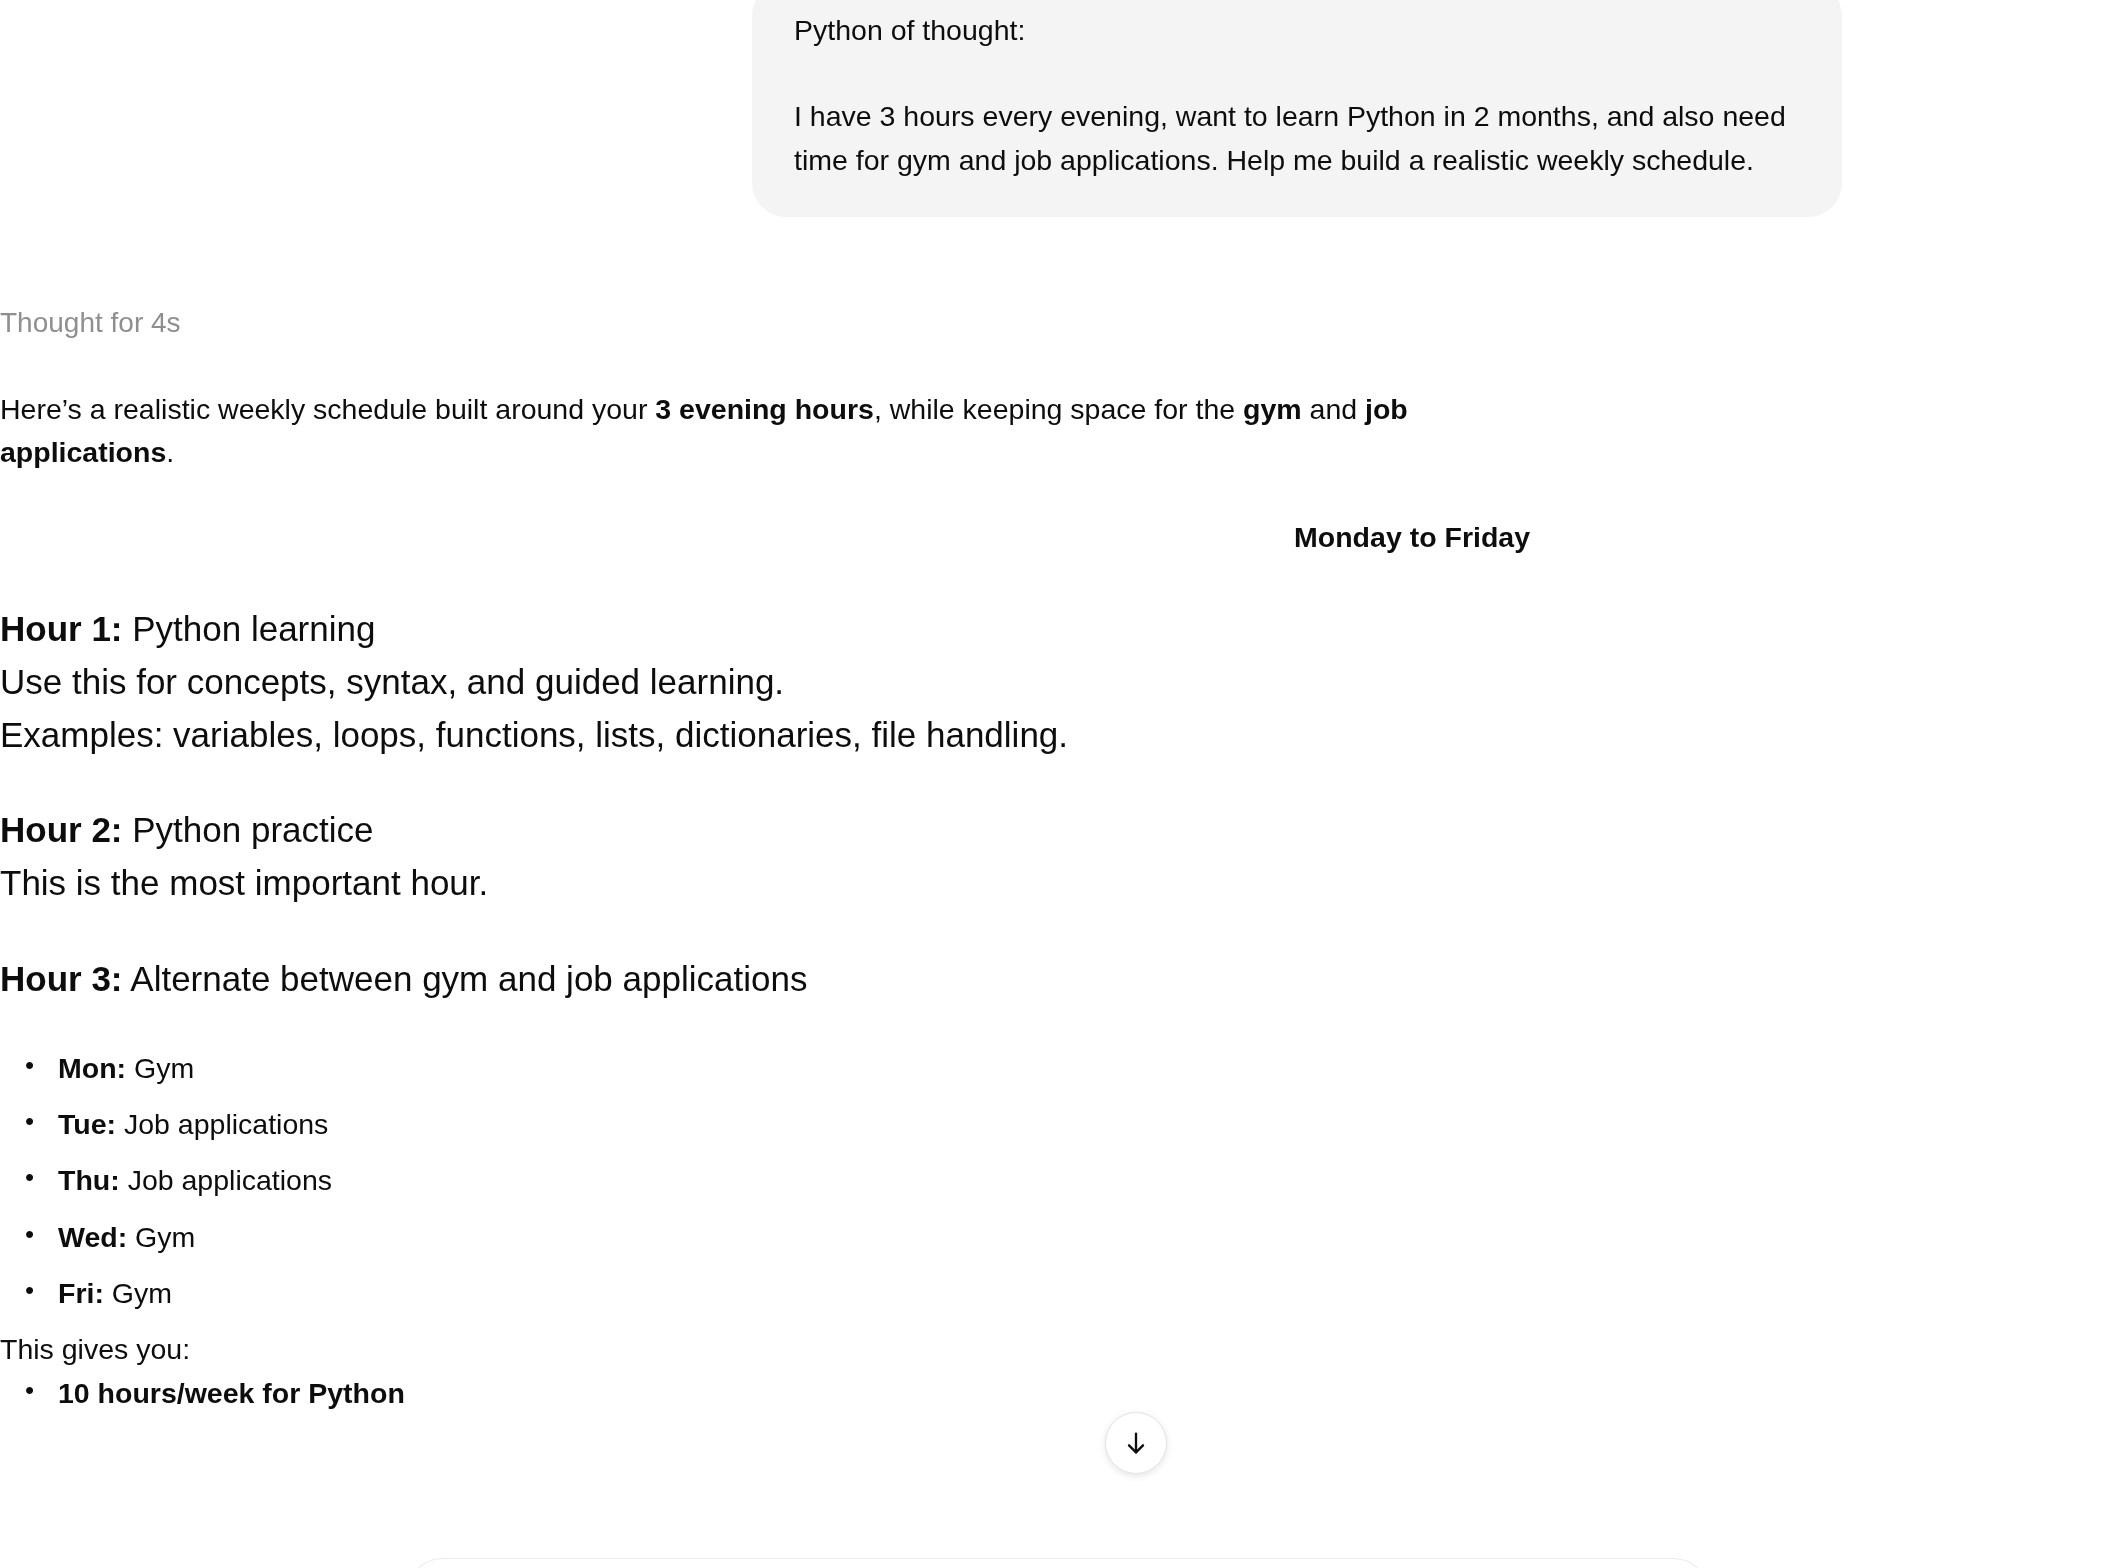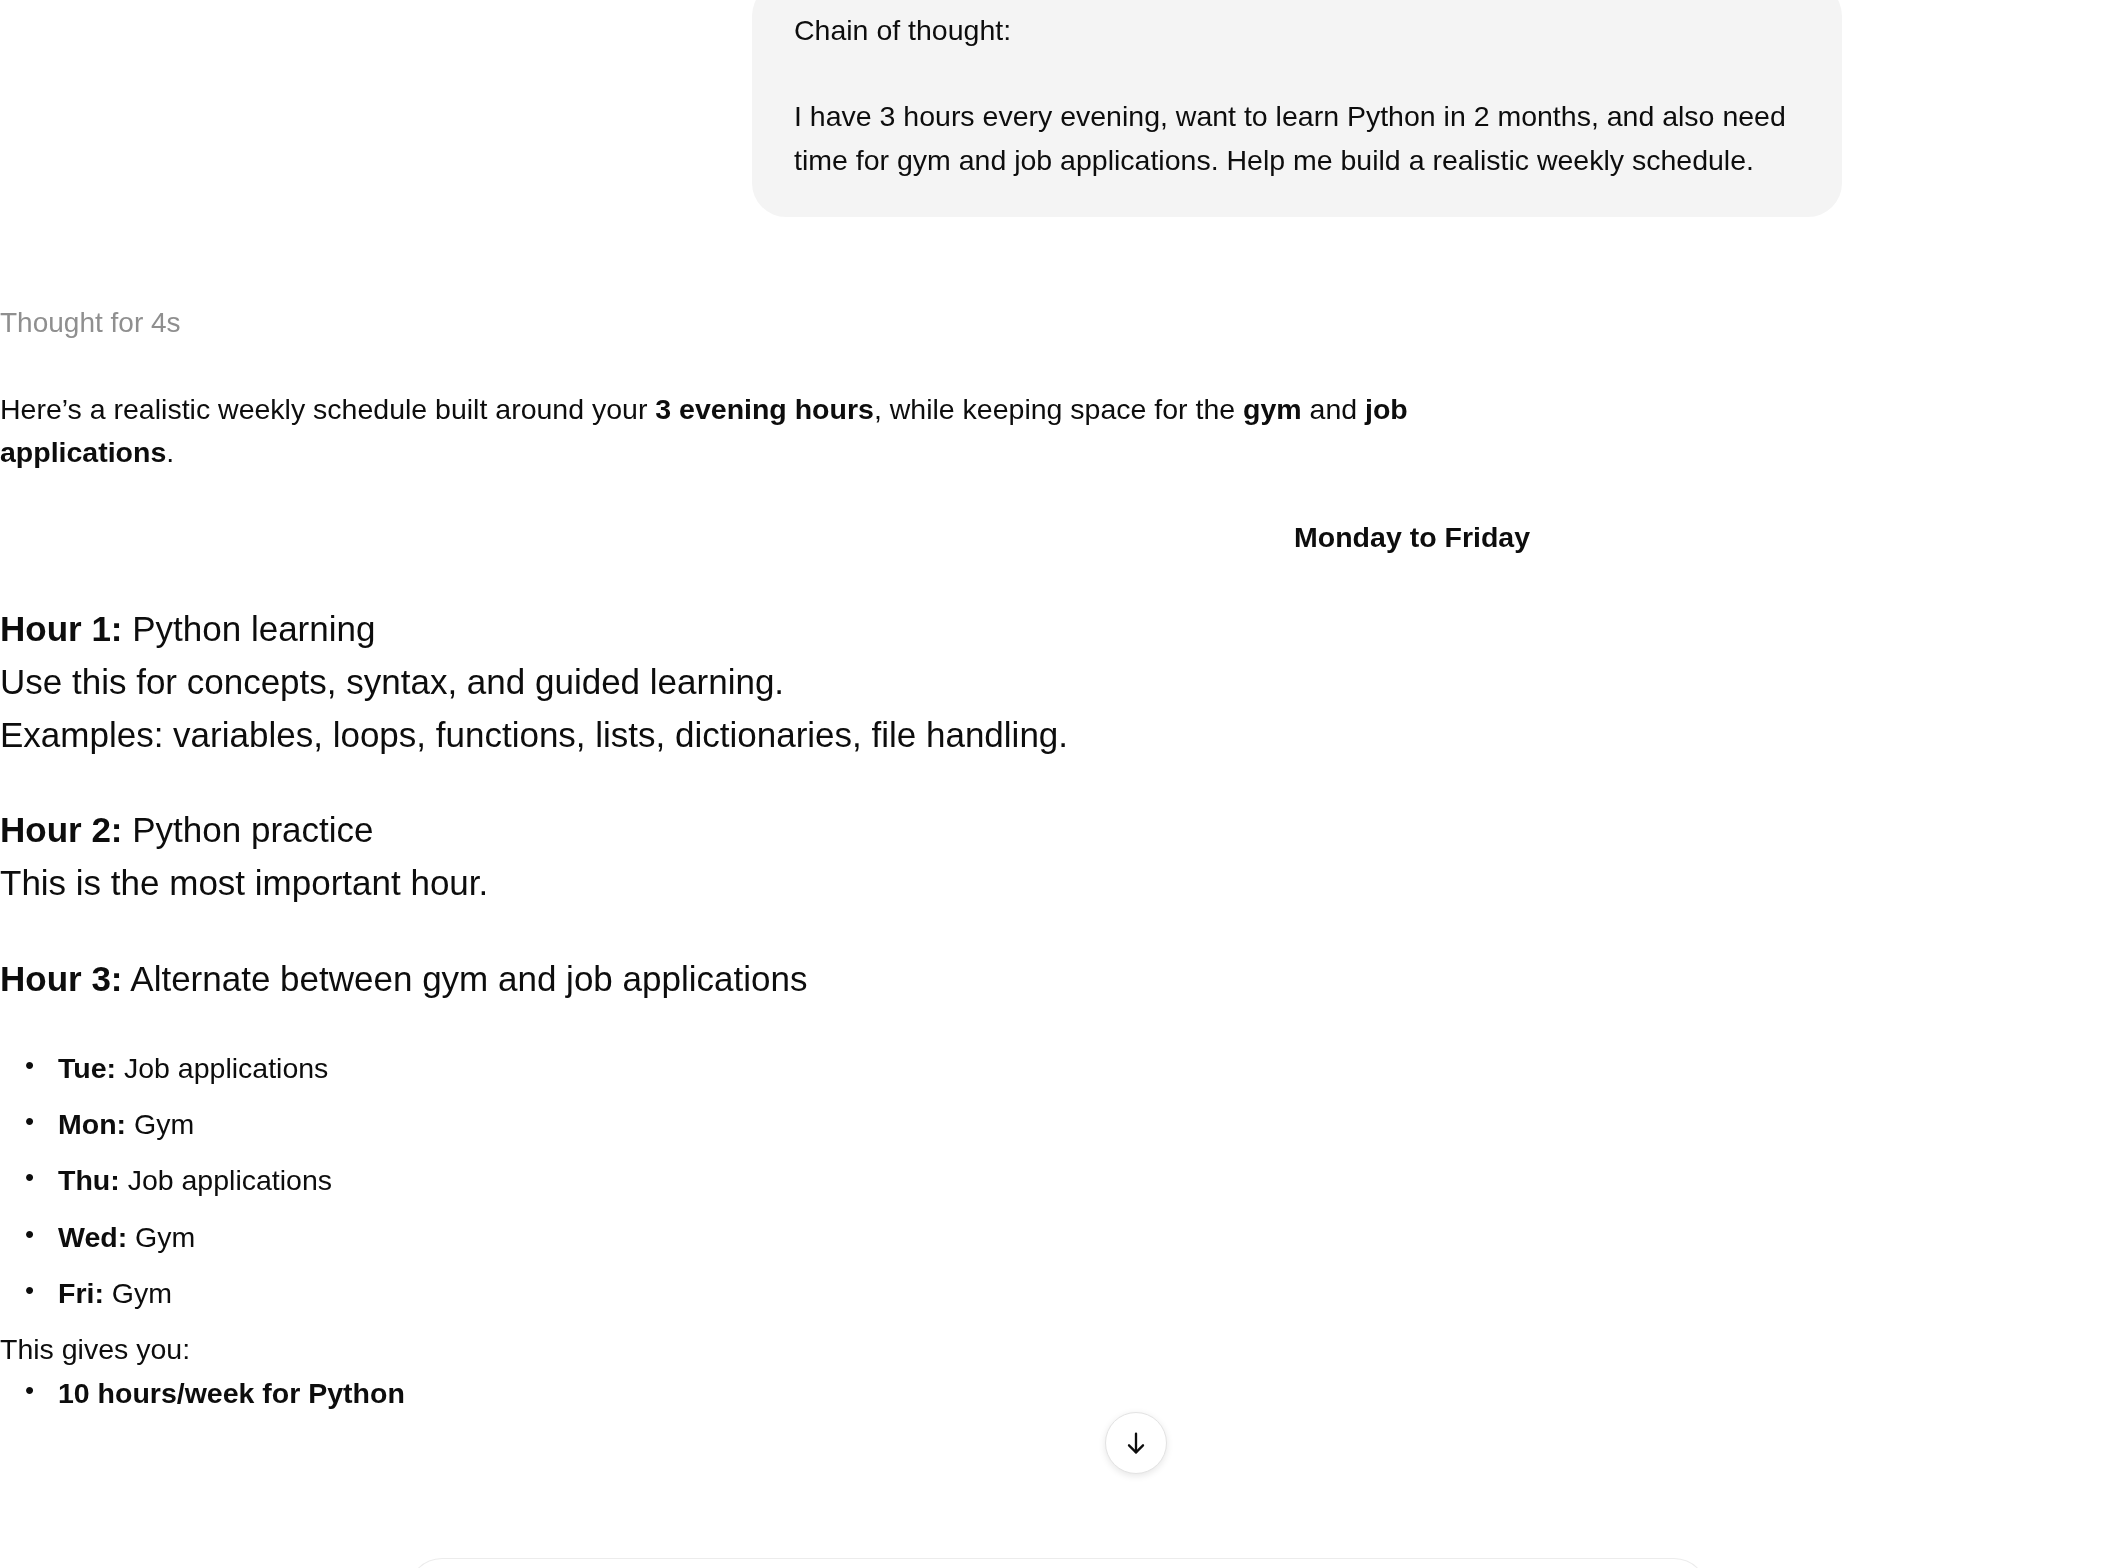--- a/index.html
+++ b/index.html
@@ -142,21 +142,21 @@
     box-sizing: border-box;
   }
 </style>
 </head>
 <body>
 
 <div class="page">
 
   <div class="user-row">
     <div class="user-bubble">
-      <p>Chain of thought:</p>
+      <p>Python of thought:</p>
       <p class="spacer-top">I have 3 hours every evening, want to learn Python in 2 months, and also need time for gym and job applications. Help me build a realistic weekly schedule.</p>
     </div>
   </div>
 
   <div class="assistant">
 
     <div class="thought-label">Thought for 4s</div>
 
     <p><span>Here’s a realistic weekly schedule built around your </span><strong>3 evening hours</strong><span>, while keeping space for the </span><strong>gym</strong><span> and </span><strong>job applications</strong><span>.</span></p>
 
@@ -171,22 +171,22 @@
     <div class="block">
       <div class="line"><strong>Hour 2:</strong><span> Python practice</span></div>
       <div class="line">This is the most important hour.</div>
     </div>
 
     <div class="block">
       <div class="line"><strong>Hour 3:</strong><span> Alternate between gym and job applications</span></div>
     </div>
 
     <ul class="bullets">
+      <li><strong>Mon:</strong><span> Gym</span></li>
       <li><strong>Tue:</strong><span> Job applications</span></li>
-      <li><strong>Mon:</strong><span> Gym</span></li>
       <li><strong>Thu:</strong><span> Job applications</span></li>
       <li><strong>Wed:</strong><span> Gym</span></li>
       <li><strong>Fri:</strong><span> Gym</span></li>
     </ul>
 
     <p class="tight gap-after-list">This gives you:</p>
 
     <ul class="bullets gap-after-list">
       <li><strong>10 hours/week for Python</strong></li>
     </ul>

